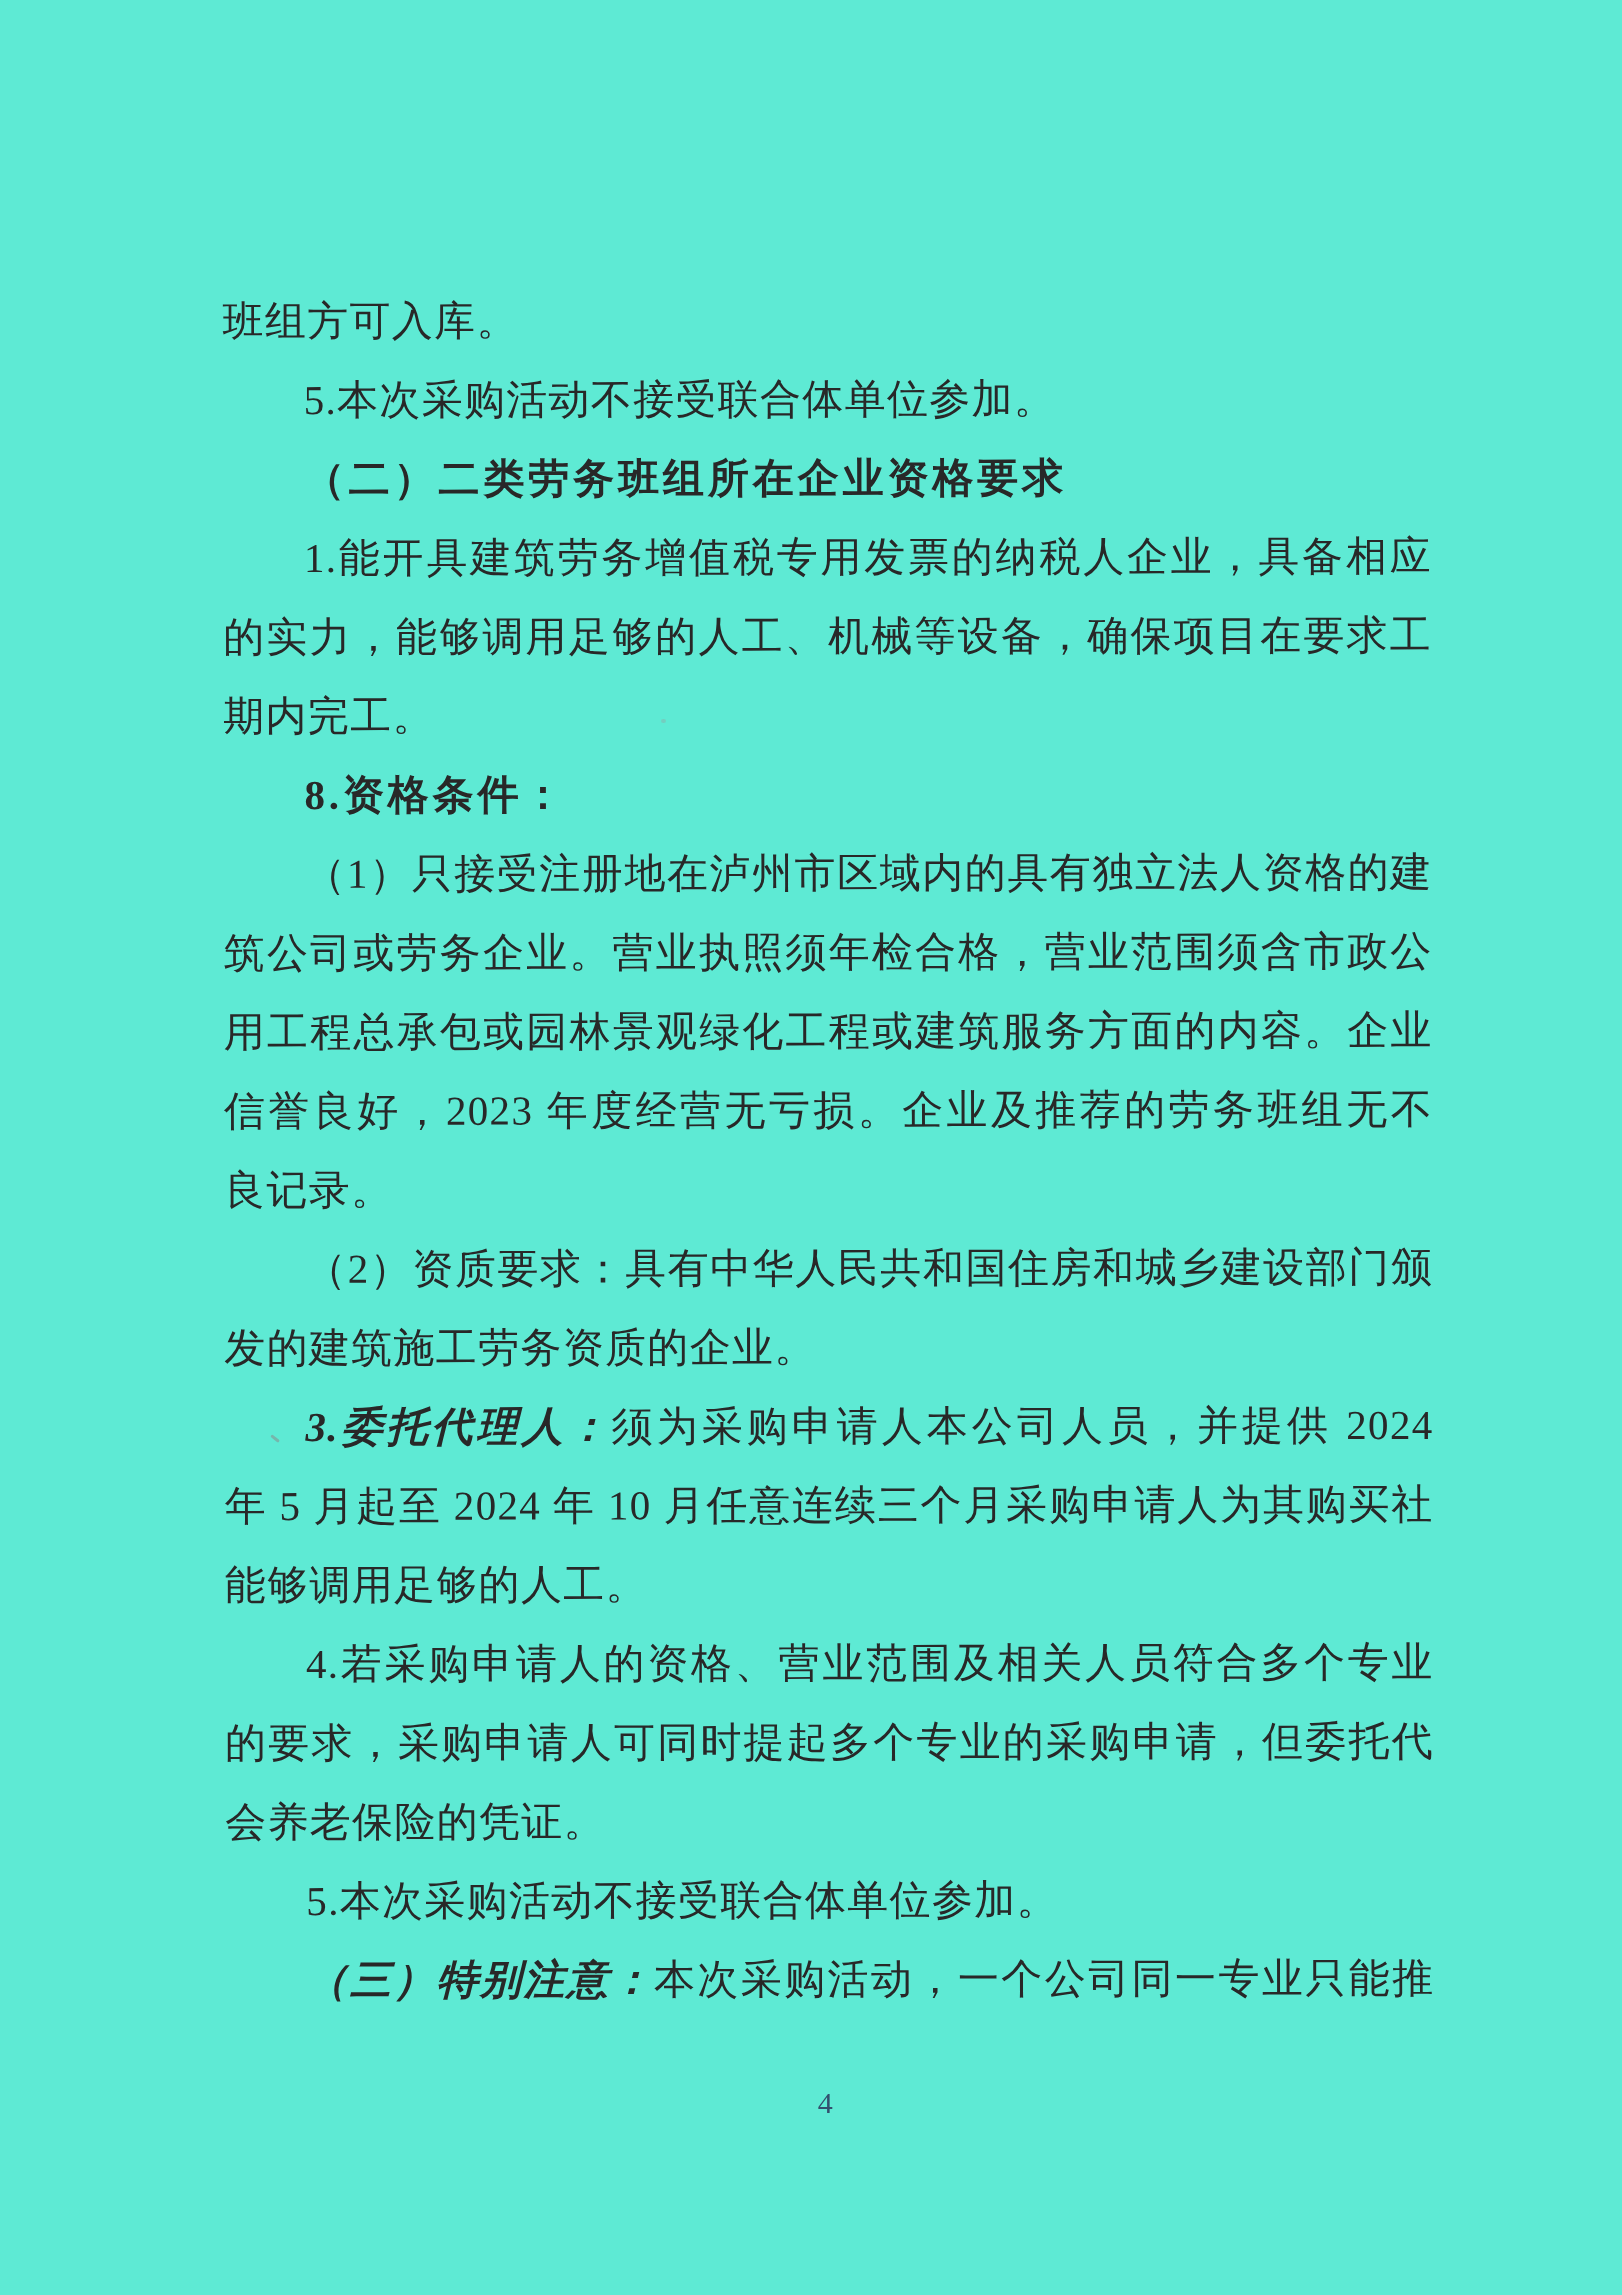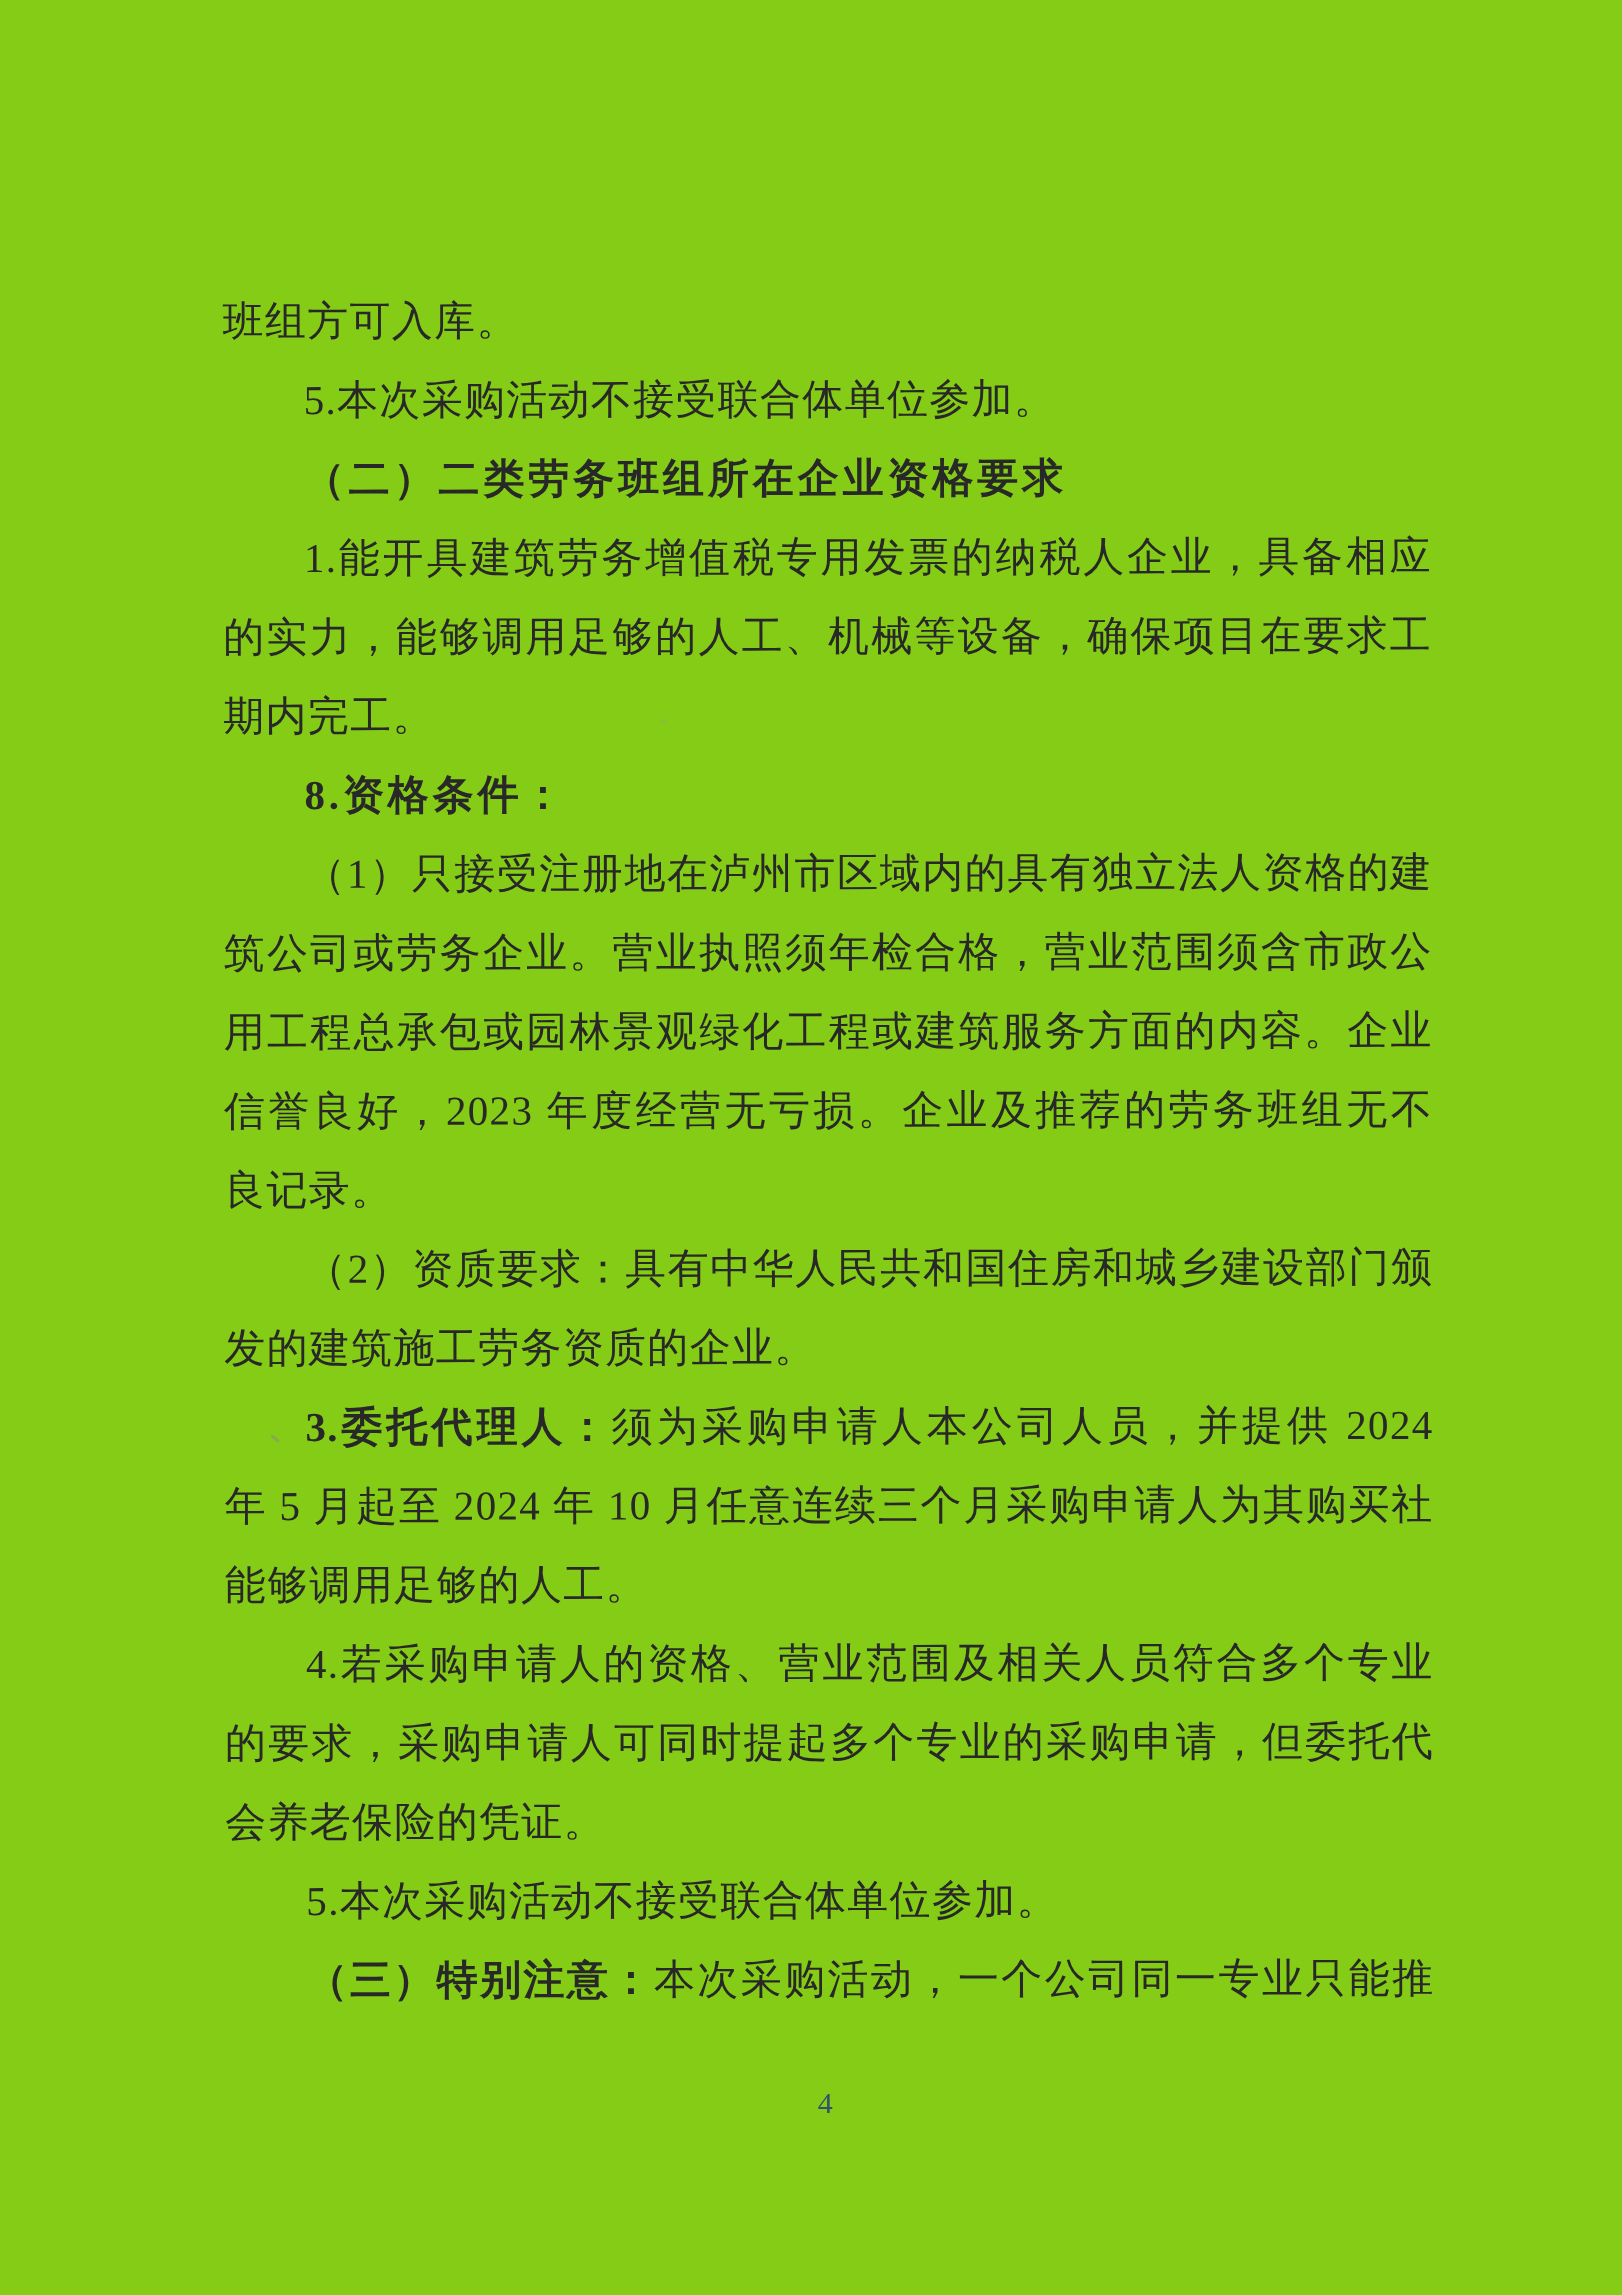--- a/index.html
+++ b/index.html
@@ -7,21 +7,21 @@
     padding: 0;
     width: 1623px;
     height: 2295px;
     background: #ffffff;
     font-family: "Liberation Serif", "DejaVu Serif", serif;
   }
   .page {
     position: relative;
     width: 1623px;
     height: 2295px;
-    background: #84cc16;
+    background: #5eead4;
     overflow: hidden;
   }
   .content {
     position: absolute;
     left: 224px;
     top: 281px;
     width: 1209px;
     transform: rotate(-0.1deg);
     color: #282828;
   }
@@ -40,20 +40,21 @@
   }
   .line.indent {
     text-indent: 81px;
   }
   .line.bold {
     font-weight: 700;
     letter-spacing: 3.9px;
   }
   .bold-prefix {
     font-weight: 700;
+    font-style: italic;
   }
   .page-number {
     position: absolute;
     top: 2086px;
     left: 0;
     width: 1623px;
     text-align: center;
     transform: translateX(13.7px);
     font-size: 30px;
     line-height: 34px;

